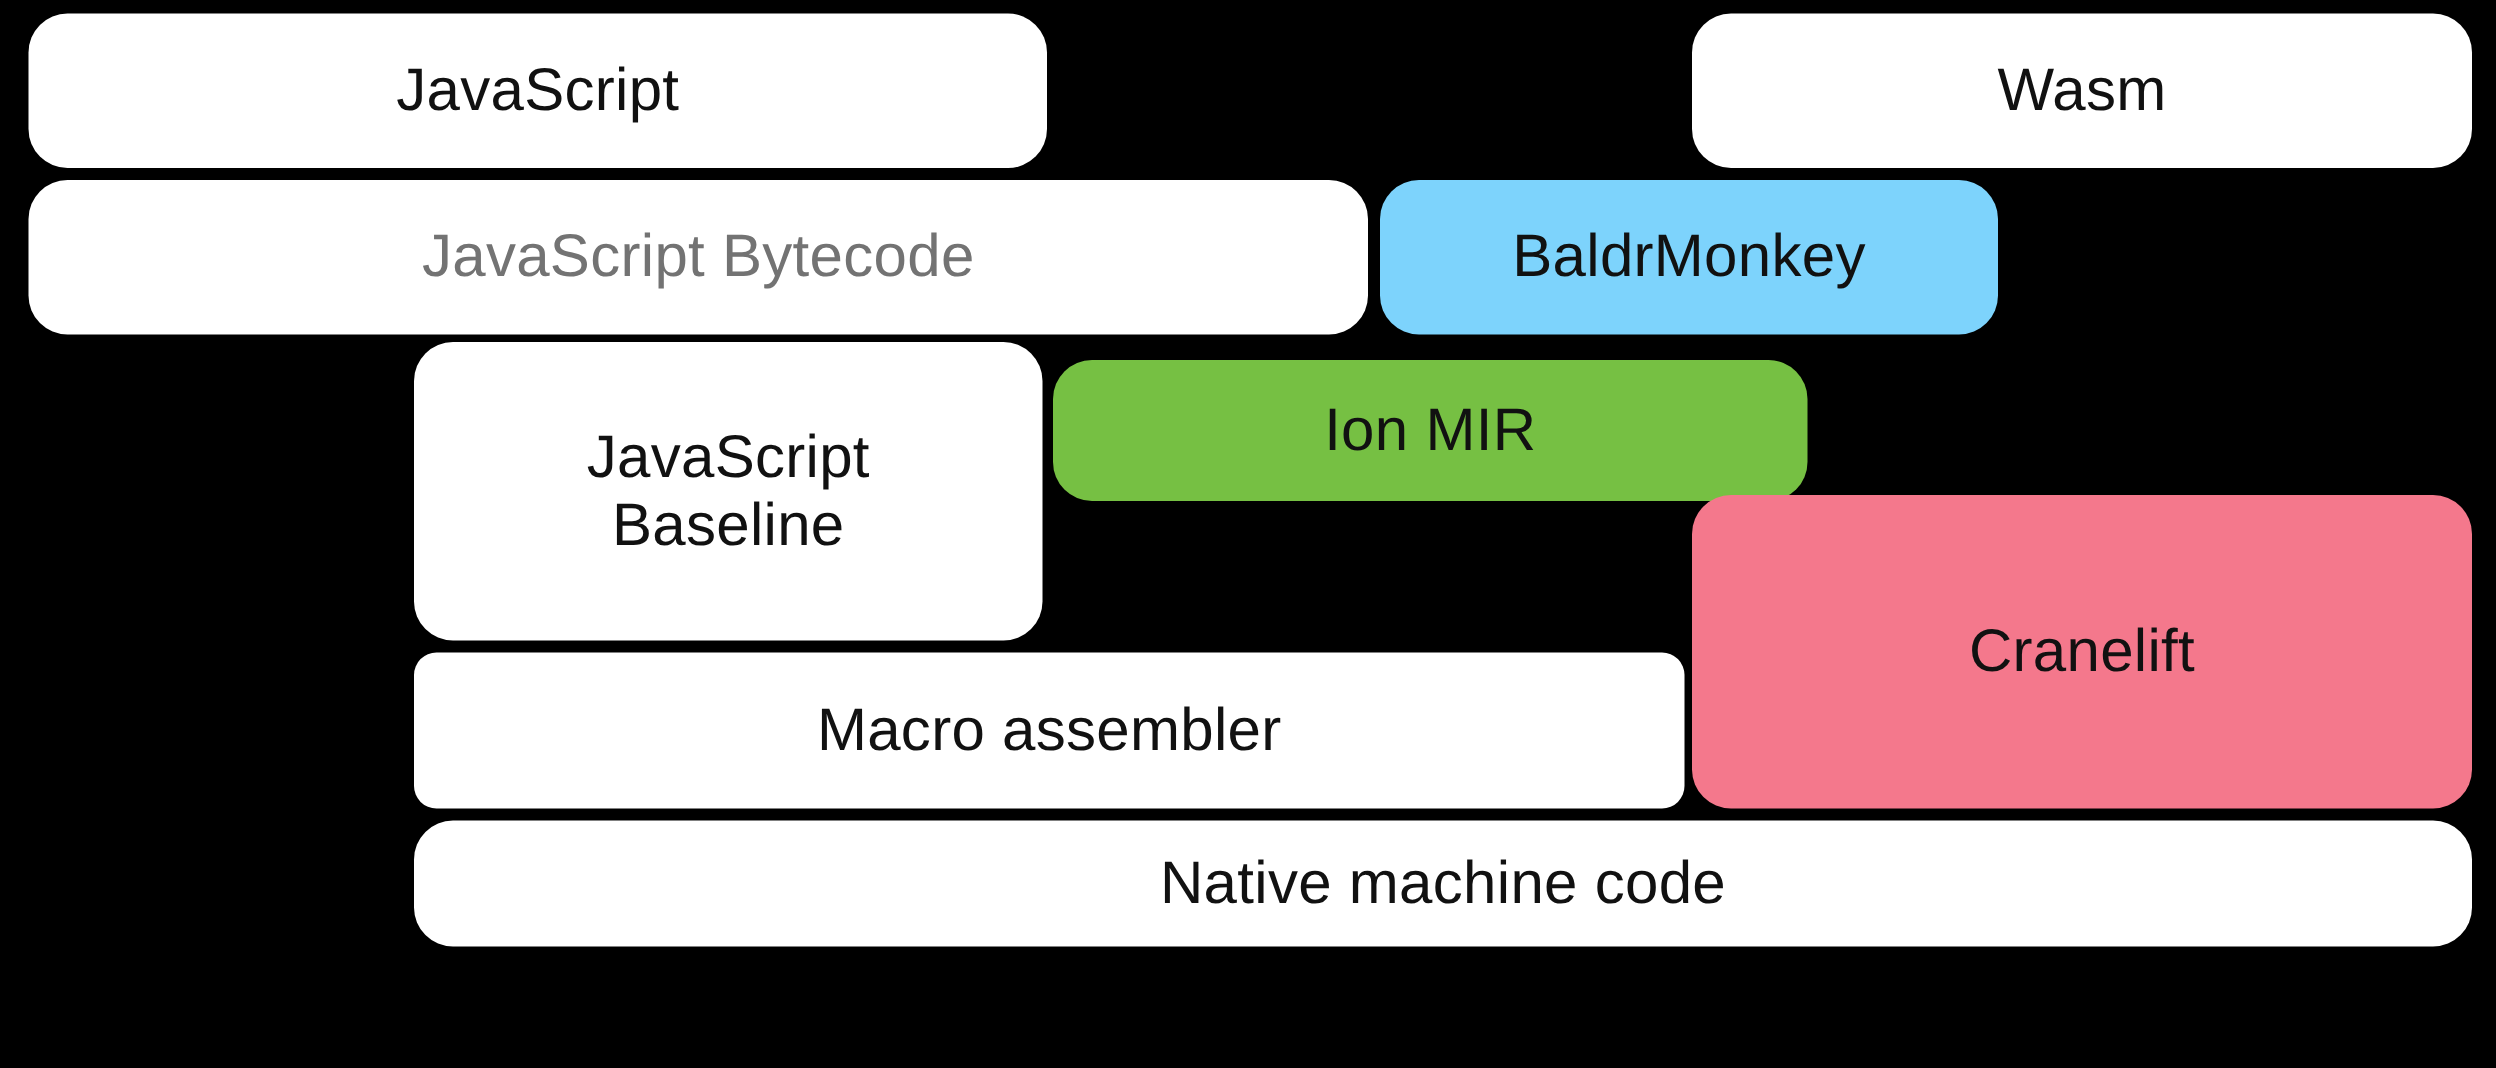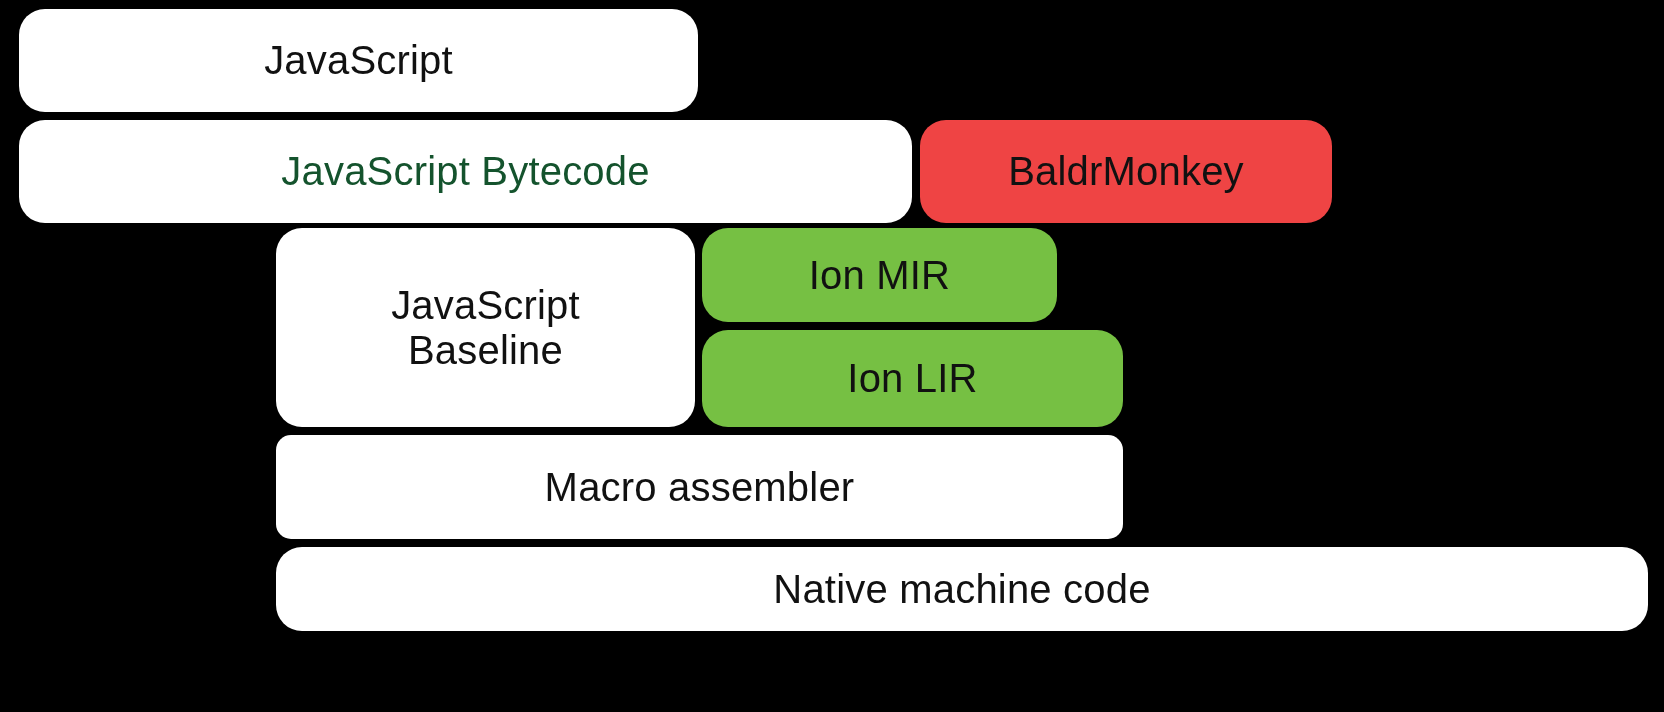--- a/index.html
+++ b/index.html
@@ -36,28 +36,29 @@
   .fill-grey  { background: #e9e9e9; }
   .fill-green { background: #76c043; }
   .fill-pink  { background: #f4788c; }
 </style>
 </head>
 <body>
 
 <div id="diagram" style="background: rgb(0, 0, 0);">
     <div style="position: absolute; left: 0px; top: 0px; width: 100%; height: 100%;">
       <div class="node fill-white" style="left: 19px; top: 9px; width: 679px; height: 103px; color: rgb(17, 17, 17); background: rgb(255, 255, 255);">JavaScript</div>
+      <div class="node fill-white" style="left: 1128px; top: 9px; width: 520px; height: 103px; color: rgb(17, 17, 17); background: rgb(255, 255, 255);">Wasm</div>
     </div>
     <div style="position: absolute; left: 0px; top: 0px; width: 100%; height: 100%;">
-      <div class="node fill-white" style="left: 19px; top: 120px; width: 893px; height: 103px; color: #14532d; background: rgb(255, 255, 255);">JavaScript Bytecode</div>
-      <div class="node fill-white" style="left: 920px; top: 120px; width: 412px; height: 103px; color: rgb(17, 17, 17); background: #ef4444;">BaldrMonkey</div>
+      <div class="node fill-white" style="left: 19px; top: 120px; width: 893px; height: 103px; color: #737373; background: rgb(255, 255, 255);">JavaScript Bytecode</div>
+      <div class="node fill-white" style="left: 920px; top: 120px; width: 412px; height: 103px; color: rgb(17, 17, 17); background: #7dd3fc;">BaldrMonkey</div>
     </div>
     <div style="position: absolute; left: 0px; top: 0px; width: 100%; height: 100%;">
       <div class="node fill-white" style="left: 276px; top: 228px; width: 419px; height: 199px; color: rgb(17, 17, 17); background: rgb(255, 255, 255);">JavaScript
 Baseline</div>
-      <div class="node fill-green" style="left: 702px; top: 228px; width: 355px; height: 94px; color: rgb(17, 17, 17); background: rgb(118, 192, 67);">Ion MIR</div>
-      <div class="node fill-green" style="left: 702px; top: 330px; width: 421px; height: 97px; color: rgb(17, 17, 17); background: rgb(118, 192, 67);">Ion LIR</div>
+      <div class="node fill-green" style="left: 702px; top: 240px; width: 503px; height: 94px; color: rgb(17, 17, 17); background: rgb(118, 192, 67);">Ion MIR</div>
+      <div class="node fill-pink" style="left: 1128px; top: 330px; width: 520px; height: 209px; color: rgb(17, 17, 17); background: rgb(244, 120, 140);">Cranelift</div>
       <div class="node fill-white" style="left: 276px; top: 435px; width: 847px; height: 104px; color: rgb(17, 17, 17); background: rgb(255, 255, 255); border-radius: 15px;">Macro assembler</div>
     </div>
     <div style="position: absolute; left: 0px; top: 0px; width: 100%; height: 100%;">
       <div class="node fill-white" style="left: 276px; top: 547px; width: 1372px; height: 84px; color: rgb(17, 17, 17); background: rgb(255, 255, 255);">Native machine code</div>
     </div>
   </div>
 
 </body></html>

